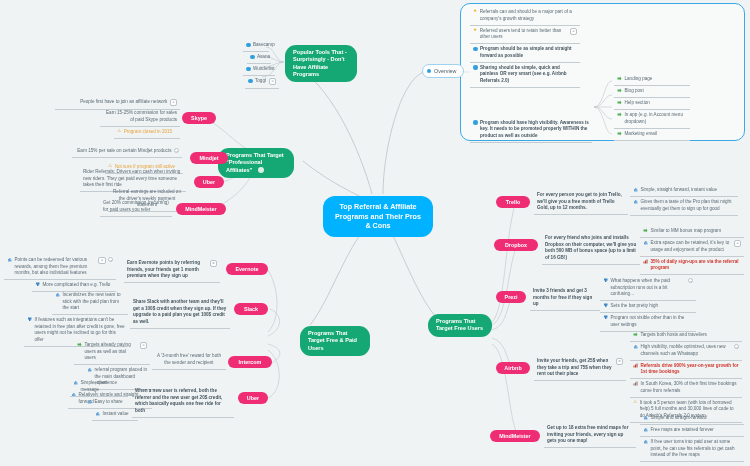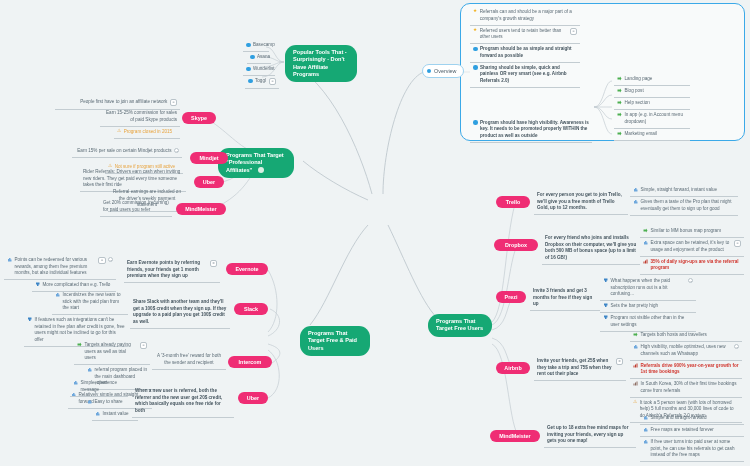--- a/index.html
+++ b/index.html
@@ -231,20 +231,23 @@
       <span class="bl"></span>
       <span class="txt">Wunderlist</span>
     </div>
     <div class="leaf" style="width:34px; margin-left:2px;">
       <span class="bl"></span>
       <span class="txt">Toggl</span>
       <span class="badge-note">=</span>
     </div>
   </div>
 
+  <div class="node central" style="left:323px; top:196px;">
+    <span>Top Referral &amp; Affiliate Programs and Their Pros &amp; Cons</span>
+  </div>
 
   <div class="node green" style="left:218px; top:148px; width:76px;">
     <span>Programs That Target "Professional Affiliates"</span>
     <span class="dot"></span>
   </div>
 
   <div class="node pink" style="left:182px; top:112px; width:34px;">
     <span>Skype</span>
   </div>
   <div class="node" style="left:55px; top:97px; width:125px;">

